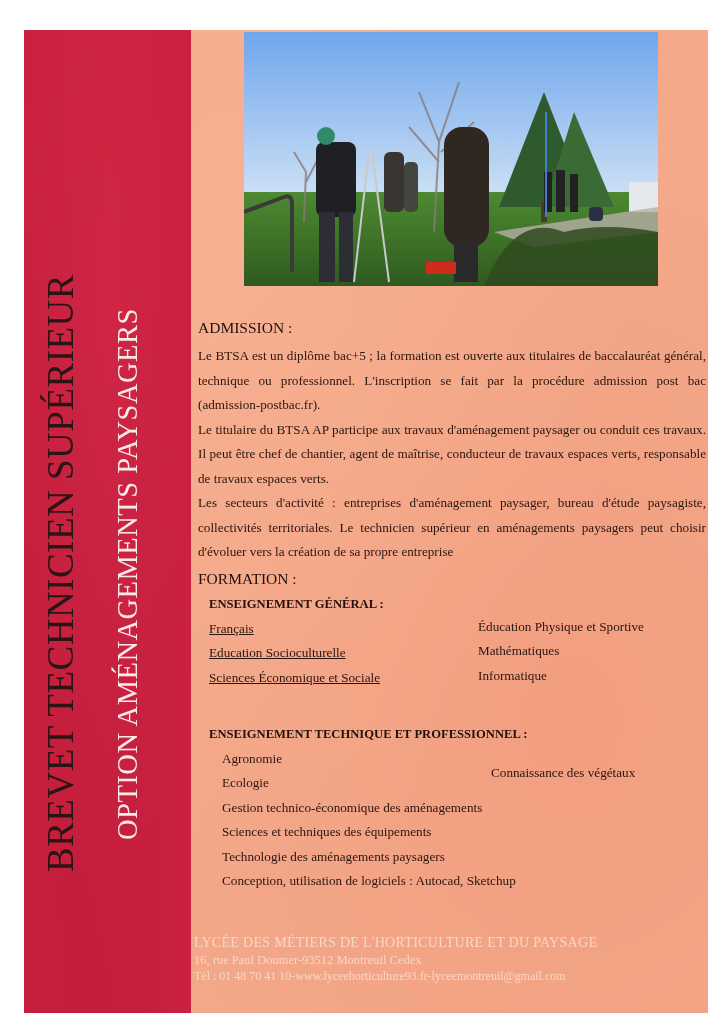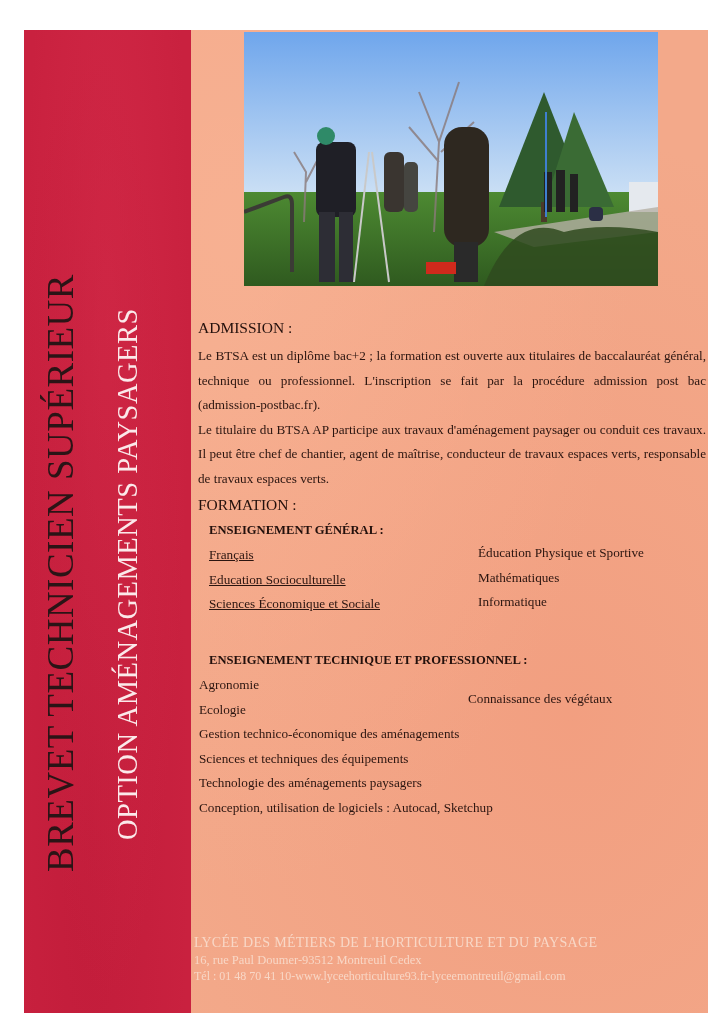--- a/index.html
+++ b/index.html
@@ -109,21 +109,21 @@
       position: absolute;
       top: 0;
       font-size: 13.2px;
       line-height: 24.5px;
     }
     .col.left { left: 0; text-decoration: underline; }
     .col.right { left: 269px; top: -2px; }
     .col div { white-space: nowrap; }
     .tech {
       position: relative;
-      margin-left: 1px;
+      margin-left: 24px;
       font-size: 13.2px;
       line-height: 24.5px;
     }
     .tech .item { white-space: nowrap; }
     .tech .right-item {
       position: absolute;
       left: 269px;
       top: 14px;
       white-space: nowrap;
     }
@@ -204,25 +204,26 @@
       <rect x="345" y="175" width="14" height="14" rx="4" fill="#2b2f45"></rect>
       <line x1="302" y1="80" x2="302" y2="185" stroke="#3f7fd0" stroke-width="2"></line>
 
       <path d="M240 254 Q270 180 320 200 Q360 190 414 200 L414 254 Z" fill="#2f4a1e" opacity="0.85"></path>
     </svg>
   </div>
 
   <div class="content">
     <section>
       <h2 class="h admission">ADMISSION :</h2>
-      <p class="p">Le BTSA est un diplôme bac+2 ; la formation est ouverte aux titulaires de baccalauréat général, technique ou professionnel. L'inscription se fait par la procédure admission post bac (admission-postbac.fr).</p>
+      <p class="p">Le BTSA est un diplôme bac+5 ; la formation est ouverte aux titulaires de baccalauréat général, technique ou professionnel. L'inscription se fait par la procédure admission post bac (admission-postbac.fr).</p>
     </section>
 
     <section>
       <p class="p">Le titulaire du BTSA AP participe aux travaux d'aménagement paysager ou conduit ces travaux.  Il peut être chef de chantier, agent de maîtrise, conducteur de travaux espaces verts, responsable de travaux espaces verts.</p>
+      <p class="p">Les secteurs d'activité : entreprises d'aménagement paysager, bureau d'étude paysagiste, collectivités territoriales. Le technicien supérieur en aménagements paysagers peut choisir d'évoluer vers la création de sa propre entreprise</p>
     </section>
 
     <section>
       <h2 class="h formation">FORMATION :</h2>
 
       <div class="sub-h">ENSEIGNEMENT GÉNÉRAL :</div>
       <div class="cols">
         <div class="col left">
           <div>Français</div>
           <div>Education Socioculturelle</div>

